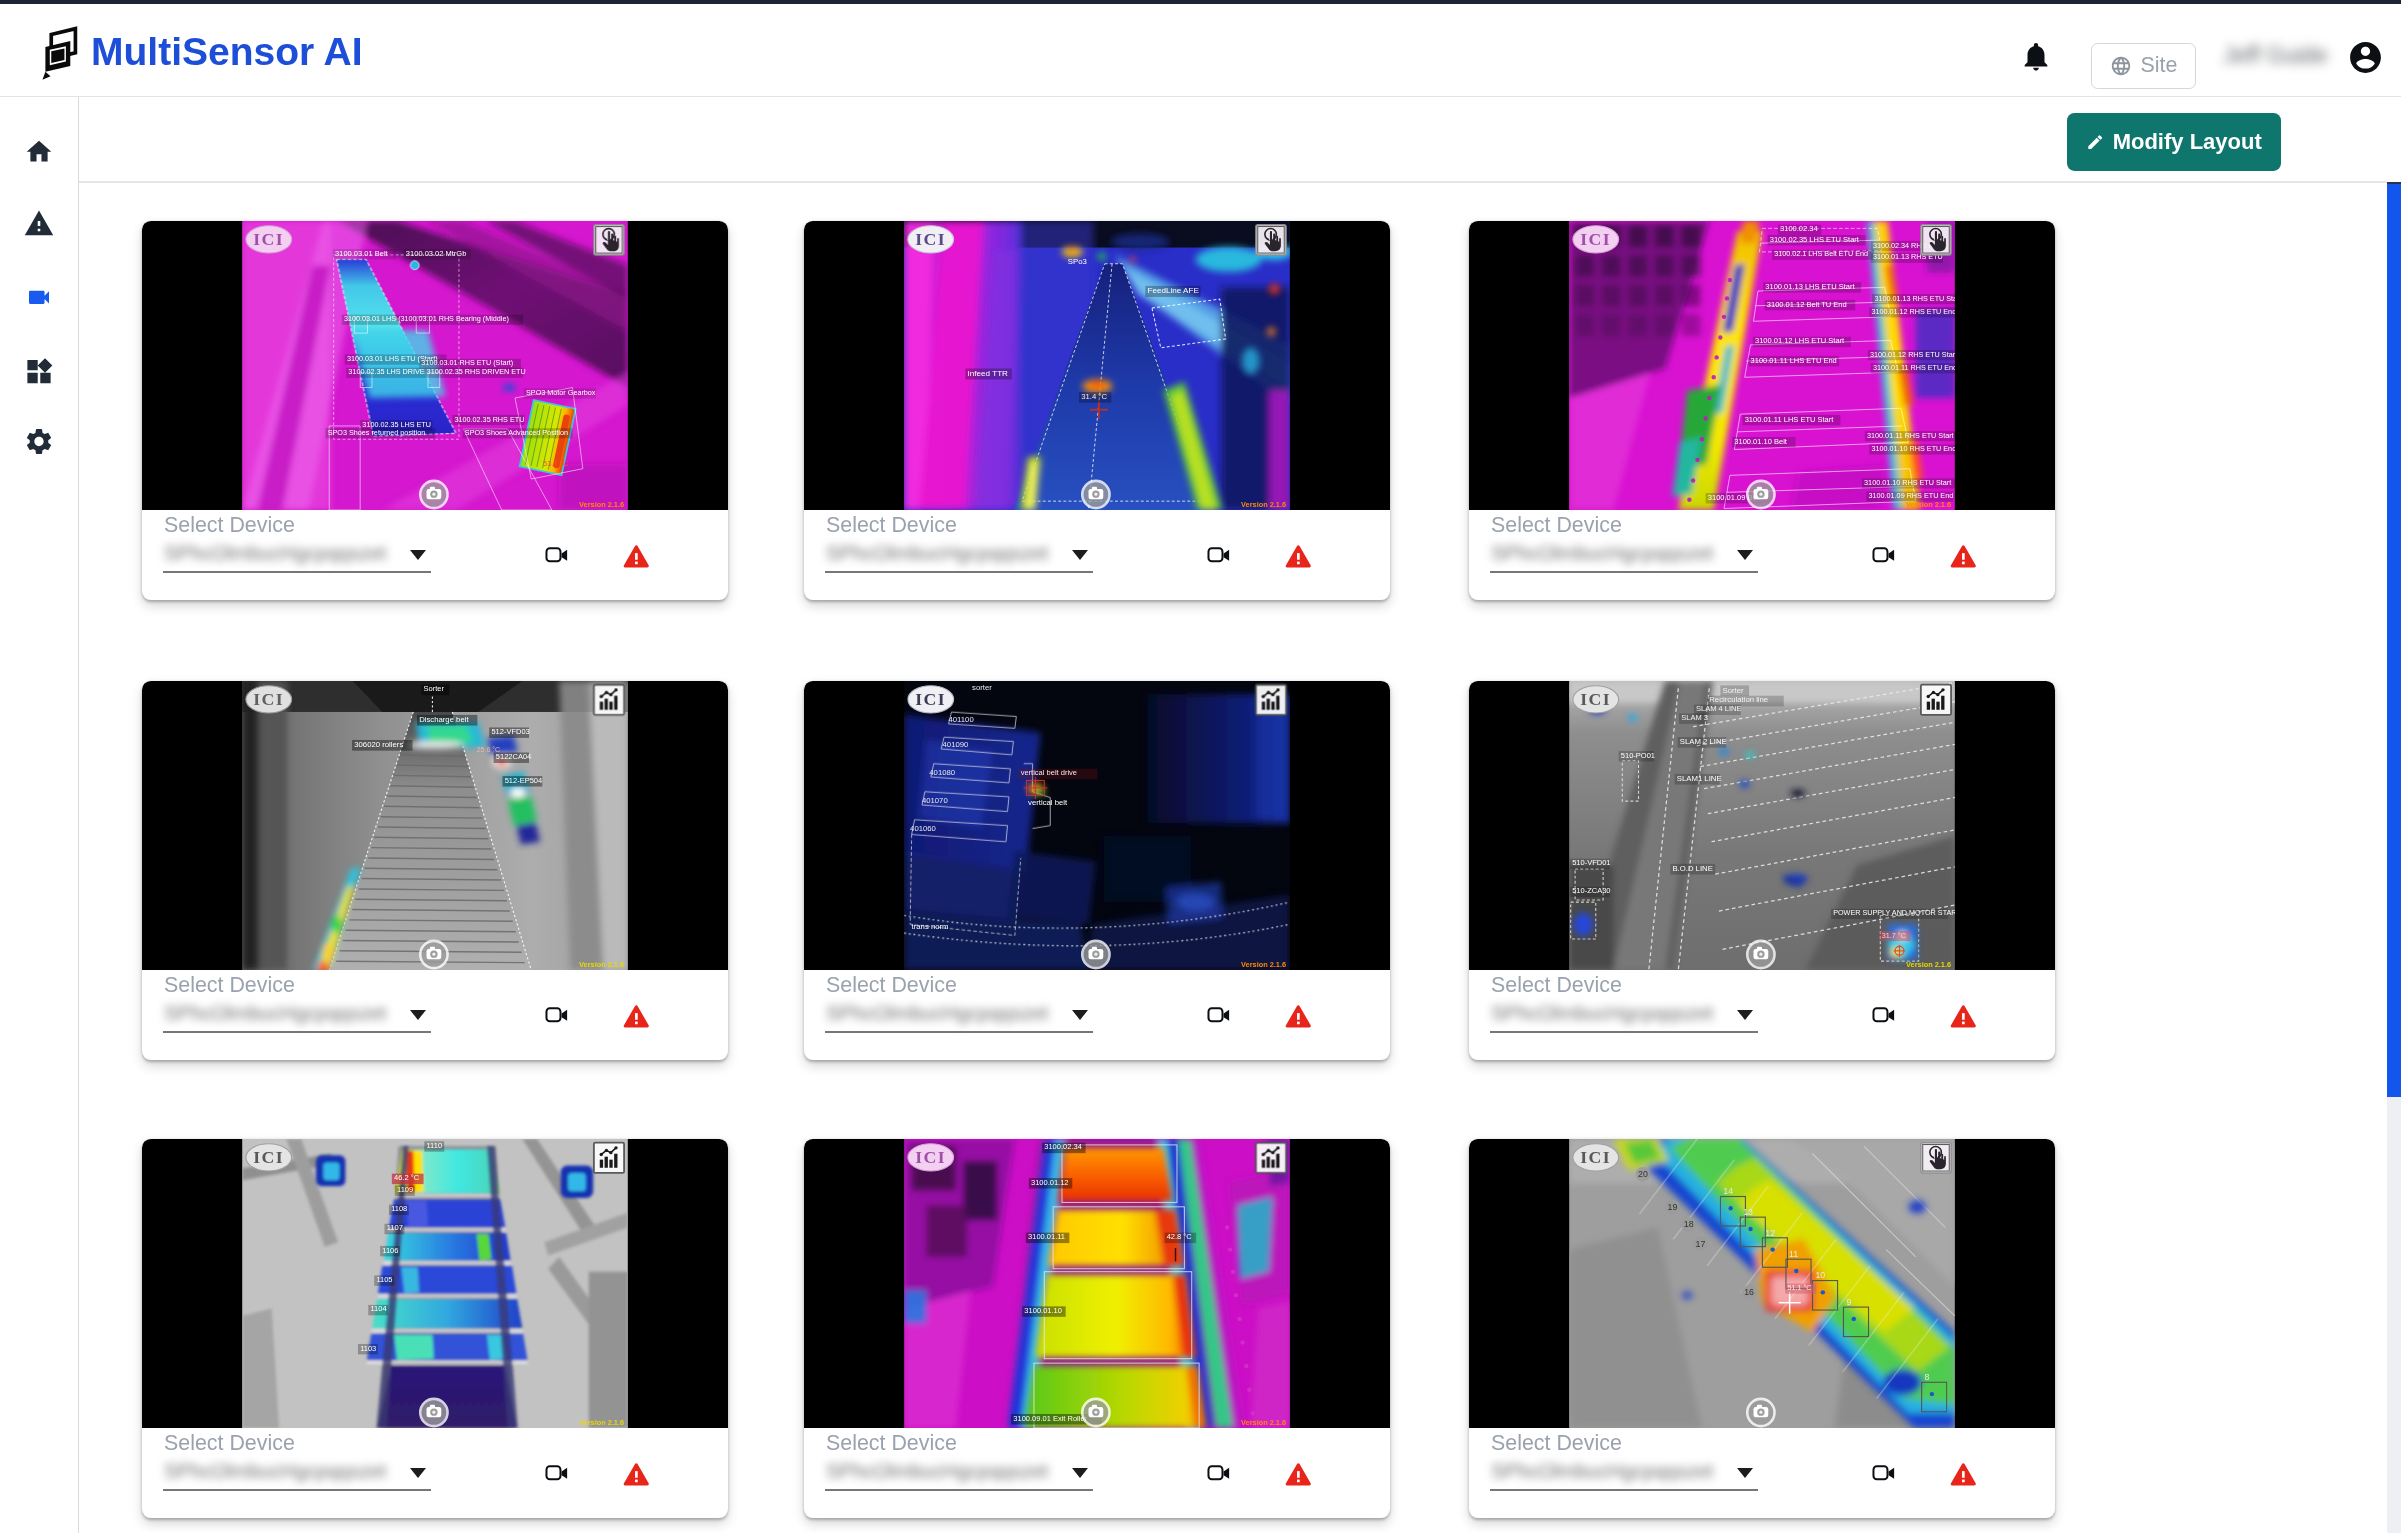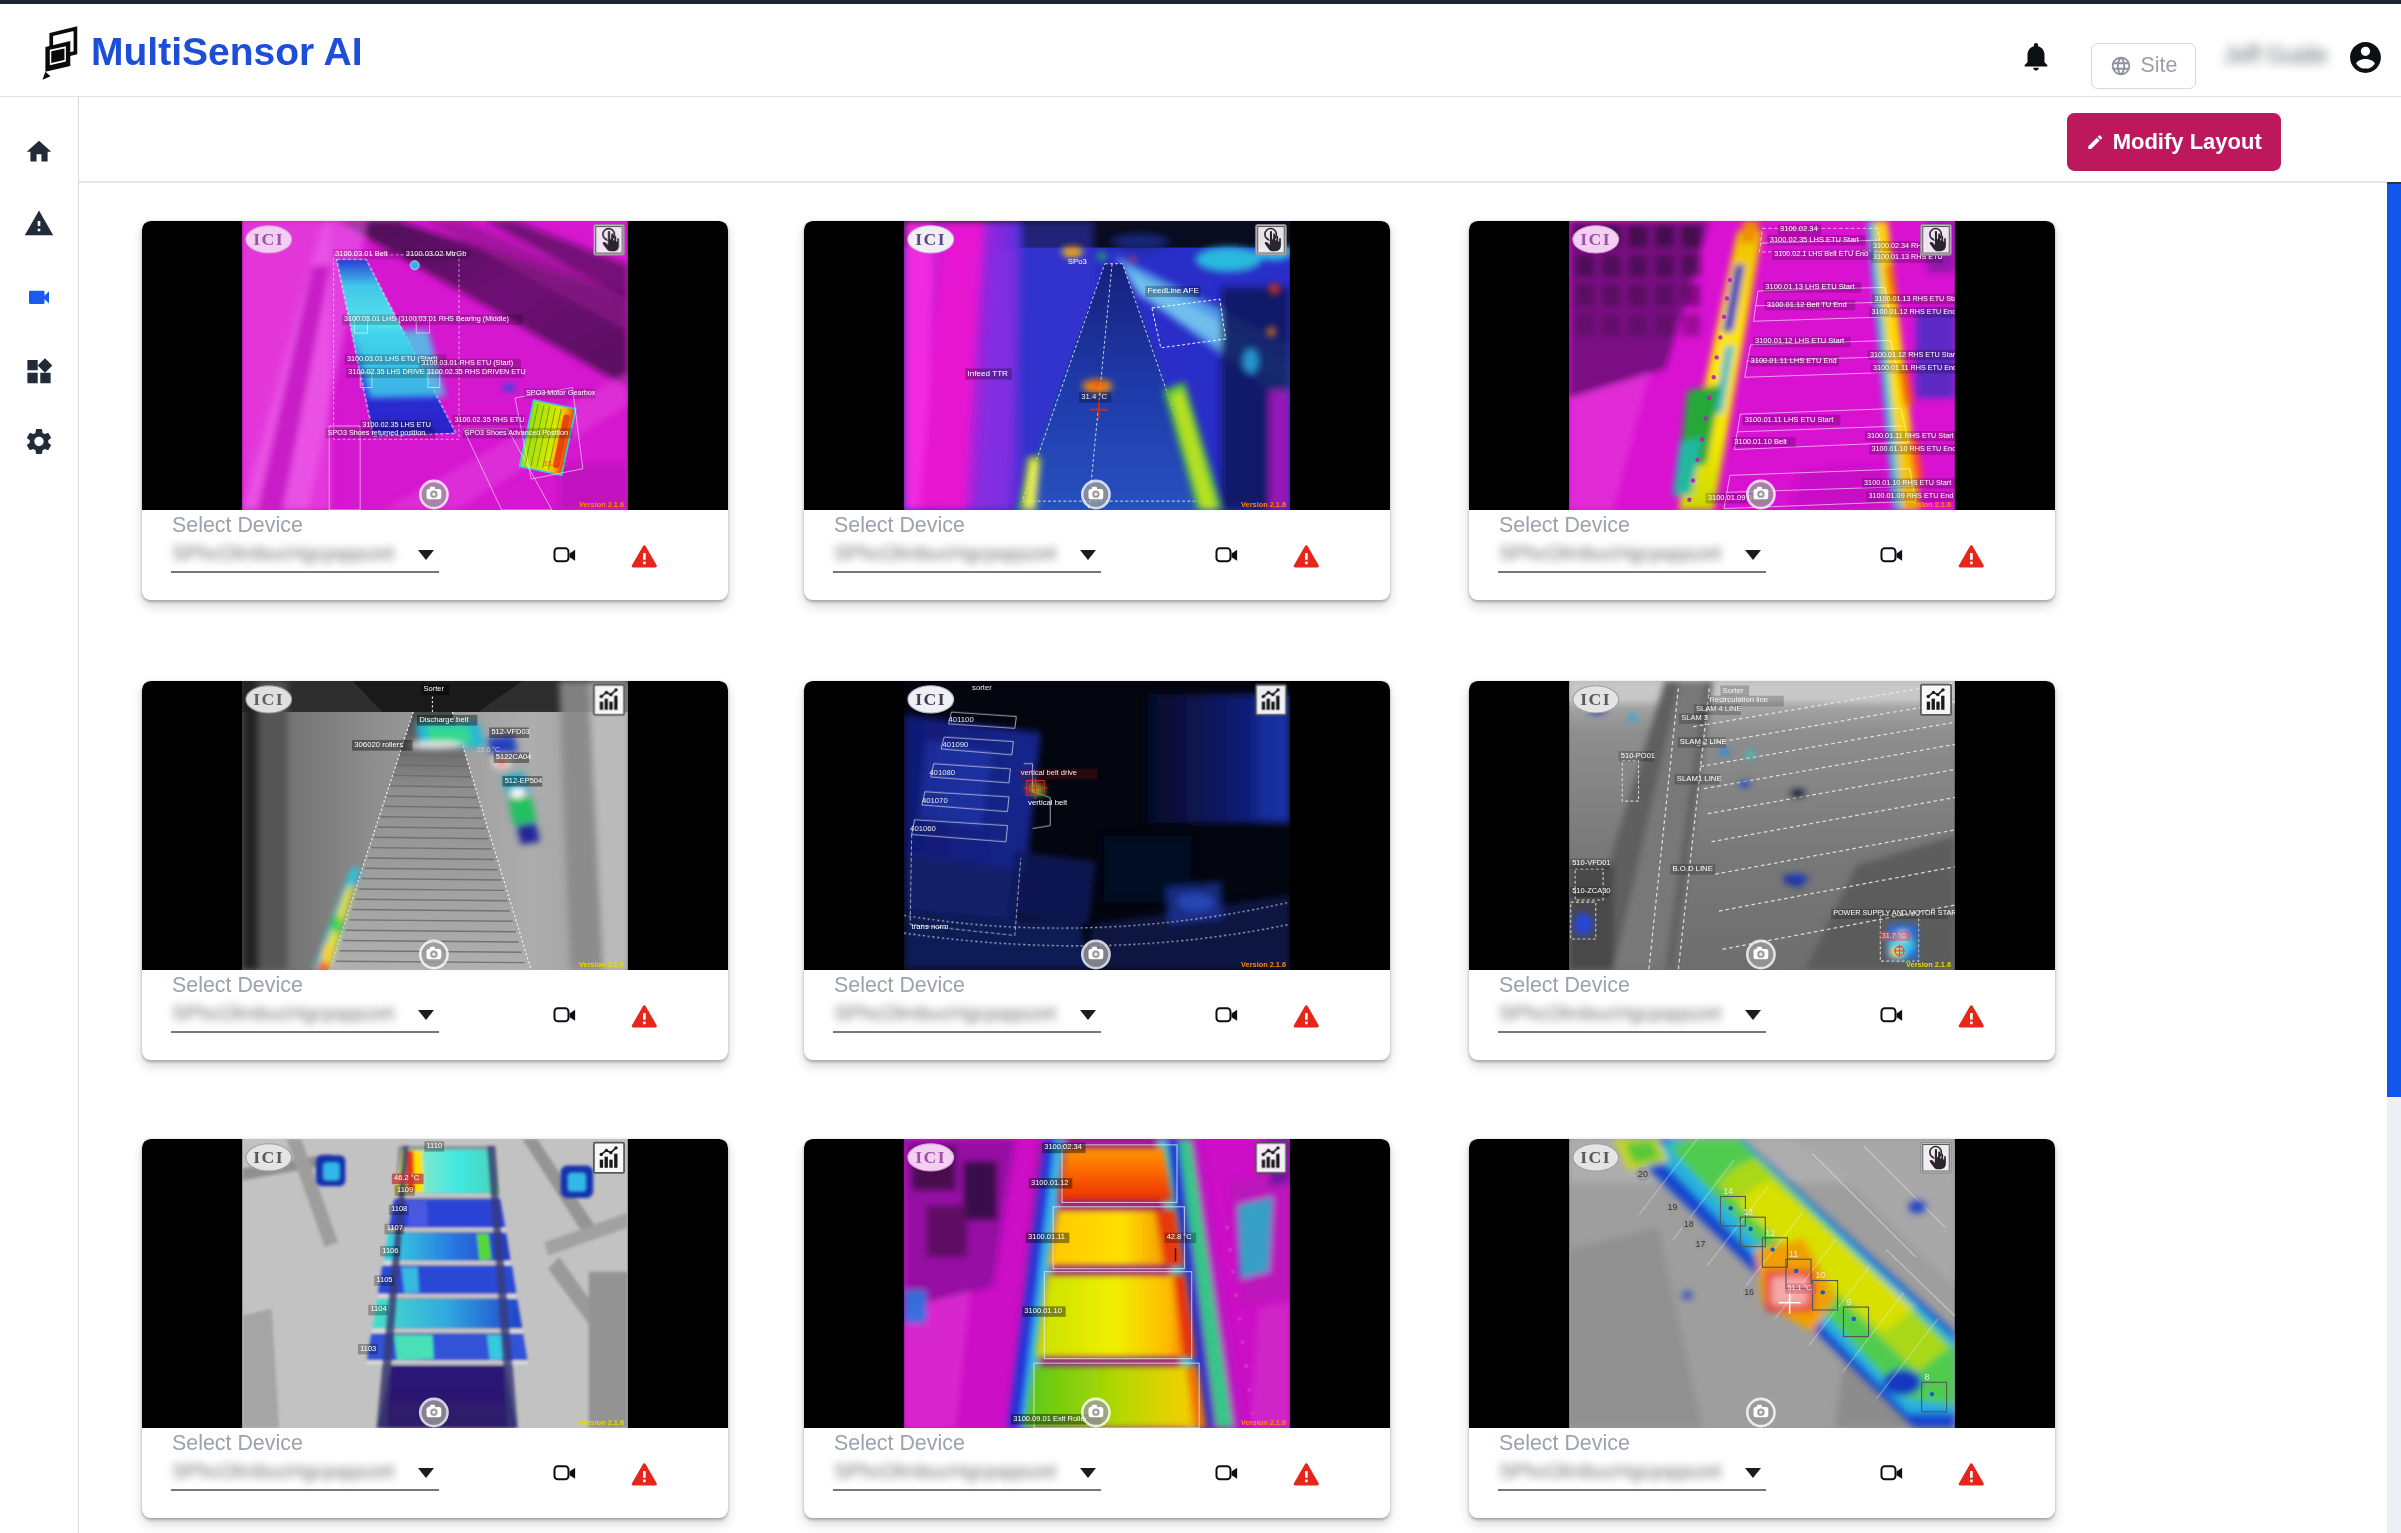--- a/index.html
+++ b/index.html
@@ -8,27 +8,27 @@
 .brand{position:absolute;left:41px;top:20.7px}
 .title{position:absolute;left:91px;top:26.6px;font-size:39px;font-weight:700;color:#1d4ed8;letter-spacing:0px}
 .bell{position:absolute;left:2019px;top:35px}
 .sitebtn{position:absolute;left:2091px;top:39px;width:105px;height:46px;border:1.5px solid #d7d7d9;border-radius:6.6px;display:flex;align-items:center;justify-content:center;gap:8.9px;color:#9aa1ab;font-size:21.4px}
 .uname{position:absolute;left:2213px;top:38px;width:125px;text-align:center;font-size:23px;color:#5c5f63;filter:blur(5.2px)}
 .acct{position:absolute;left:2347px;top:35px}
 aside{position:absolute;left:0;top:97px;width:79px;height:1437px;background:#fff;border-right:1.5px solid #dadade}
 aside svg{position:absolute;left:50%;transform:translateX(-50%)}
 main{position:absolute;left:79px;top:97px;width:2308px;height:1437px;background:#fff}
 .divider{position:absolute;left:79px;top:181px;width:2308px;height:1.5px;background:#e5e5e7}
-.modify{position:absolute;left:2067px;top:113px;width:214px;height:58px;border:none;outline:none;border-radius:7.4px;background:#be185d;color:#fff;display:flex;align-items:center;justify-content:center;gap:8px;font-size:22px;font-weight:700;font-family:"Liberation Sans",sans-serif}
+.modify{position:absolute;left:2067px;top:113px;width:214px;height:58px;border:none;outline:none;border-radius:7.4px;background:#0f766e;color:#fff;display:flex;align-items:center;justify-content:center;gap:8px;font-size:22px;font-weight:700;font-family:"Liberation Sans",sans-serif}
 .strack{position:absolute;left:2387px;top:182px;width:14.8px;height:1351px;background:#edeff3}
 .sthumb{position:absolute;left:2387px;top:182px;width:14.8px;height:915px;background:#1356ee;border-top:2.2px solid #27344d}
 .card{position:absolute;width:586px;height:379px;background:#fff;border-radius:8.9px;box-shadow:0 1.5px 3px rgba(0,0,0,0.26),0 5.2px 11.8px rgba(0,0,0,0.16)}
 .video{position:absolute;left:0;top:0;width:586px;height:289px;background:#000;border-radius:8.9px 8.9px 0 0;overflow:hidden}
 .video svg{position:absolute;left:100px;top:0}
-.foot{position:absolute;left:8px;top:289px;width:632px;height:90px}
+.foot{position:absolute;left:0;top:289px;width:632px;height:90px}
 .sd{position:absolute;left:22px;top:3px;font-size:21.4px;color:#9aa2ad}
 .val{position:absolute;left:22px;top:32px;font-size:20px;color:#6f6f71;filter:blur(4.4px);width:236px;overflow:hidden;white-space:nowrap}
 .arrow{position:absolute;left:268px;top:40px;width:0;height:0;border-left:8px solid transparent;border-right:8px solid transparent;border-top:10.3px solid #1c1c1e}
 .uline{position:absolute;left:21.4px;top:61px;width:268px;height:1.8px;background:#777779}
 .vcam{position:absolute;left:403px;top:35px}
 .warn{position:absolute;left:481px;top:35px}
 </style></head>
 <body>
 <div class="topline"></div>
 <header>

